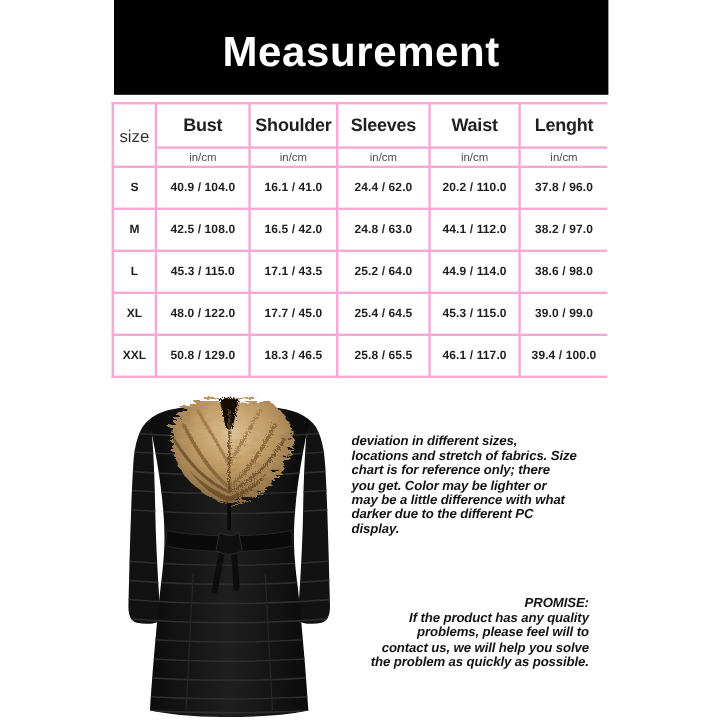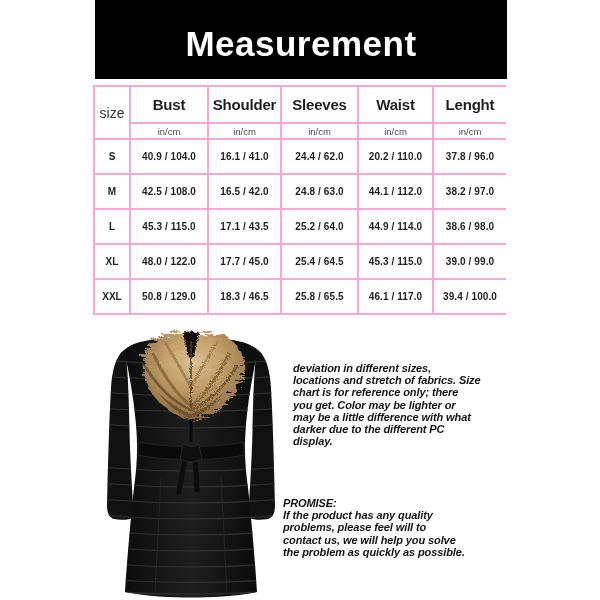--- a/index.html
+++ b/index.html
@@ -27,21 +27,21 @@
   .size-table th:last-child,.size-table td:last-child{border-right:none;}
   .size-table .col-head{font-size:15px;font-weight:bold;height:35px;letter-spacing:-0.2px;}
   .size-table .size-head{font-size:14px;font-weight:normal;color:#333;}
   .size-table .unit-row th{font-size:9.5px;font-weight:normal;color:#4a4a4a;height:14px;}
   .size-table tbody th{font-size:10px;font-weight:bold;height:33px;}
   .size-table tbody td{font-size:10px;font-weight:bold;height:33px;letter-spacing:0.1px;}
   
   .coat{position:absolute;left:95px;top:330px;}
   
   .note-block{position:absolute;left:293px;top:362px;}
-  .promise-block{position:absolute;left:283px;top:497px;}
+  .promise-block{position:absolute;left:309px;top:497px;text-align:right;}
   .note-block div,.promise-block div{
     font-size:11px;line-height:12.2px;font-weight:bold;font-style:italic;
     color:#131313;white-space:nowrap;letter-spacing:-0.1px;
   }
 </style>
 </head>
 <body>
 
 <div class="stage">
 

